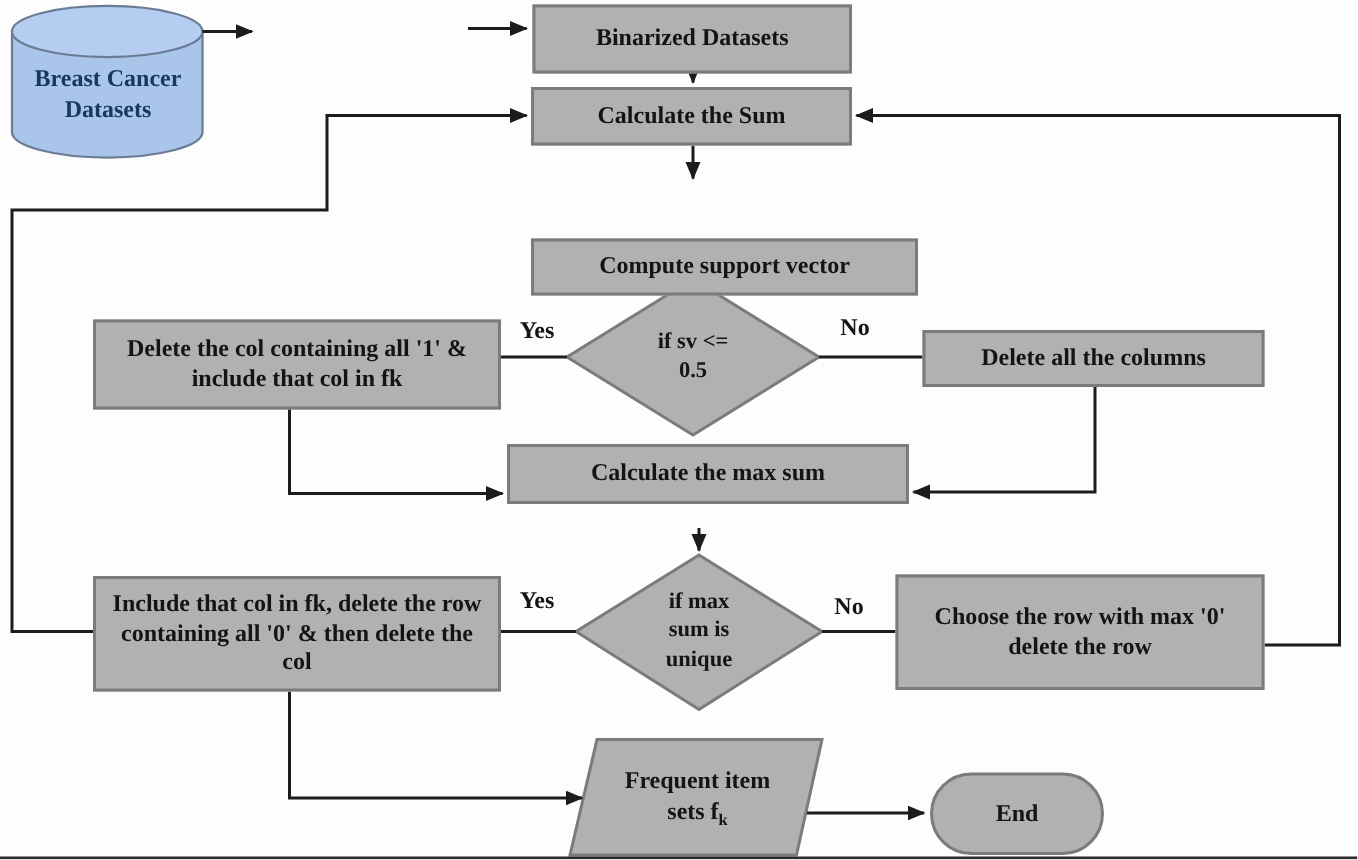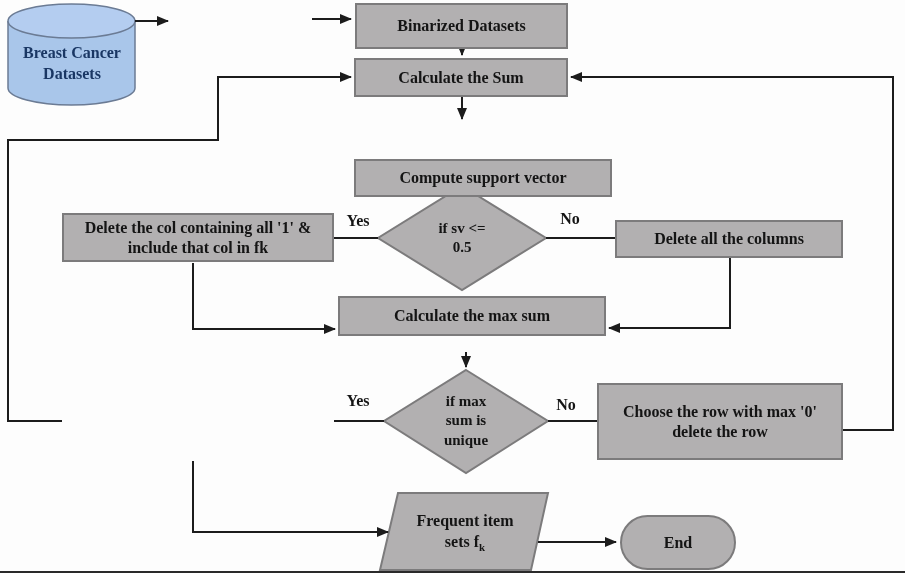--- a/index.html
+++ b/index.html
@@ -87,38 +87,41 @@
 
   <div class="node" style="left:354px;top:122px;width:258px;height:38px;margin-top:37px;">
     <span>Compute support vector</span>
   </div>
 
   <div class="freefloat diamond-label" style="left:402px;top:210px;width:120px;height:56px;">
     <span>if sv &lt;=</span>
     <span>0.5</span>
   </div>
 
-  <div class="node" style="left:62px;top:213px;width:272px;height:49px;">
+  <div class="node" style="left:62px;top:213px;width:272px;height:60px;">
     <span>Delete the col containing all '1' &amp; include that col in fk</span>
   </div>
 
   <div class="node" style="left:615px;top:220px;width:228px;height:38px;">
     <span>Delete all the columns</span>
   </div>
 
   <div class="node" style="left:338px;top:296px;width:268px;height:40px;">
     <span>Calculate the max sum</span>
   </div>
 
   <div class="freefloat diamond-label" style="left:406px;top:383px;width:120px;height:76px;">
     <span>if max</span>
     <span>sum is</span>
     <span>unique</span>
   </div>
 
+  <div class="node" style="left:62px;top:384px;width:272px;height:77px;">
+    <span>Include that col in fk, delete the row containing all '0' &amp; then delete the col</span>
+  </div>
 
   <div class="node" style="left:597px;top:383px;width:246px;height:77px;">
     <span>Choose the row with max '0' delete the row</span>
   </div>
 
   <div class="freefloat" style="left:392px;top:503px;width:146px;height:58px;font-size:16px;line-height:1.3;">
     <span>Frequent item</span>
     <span><span>sets f</span><sub>k</sub></span>
   </div>
 

